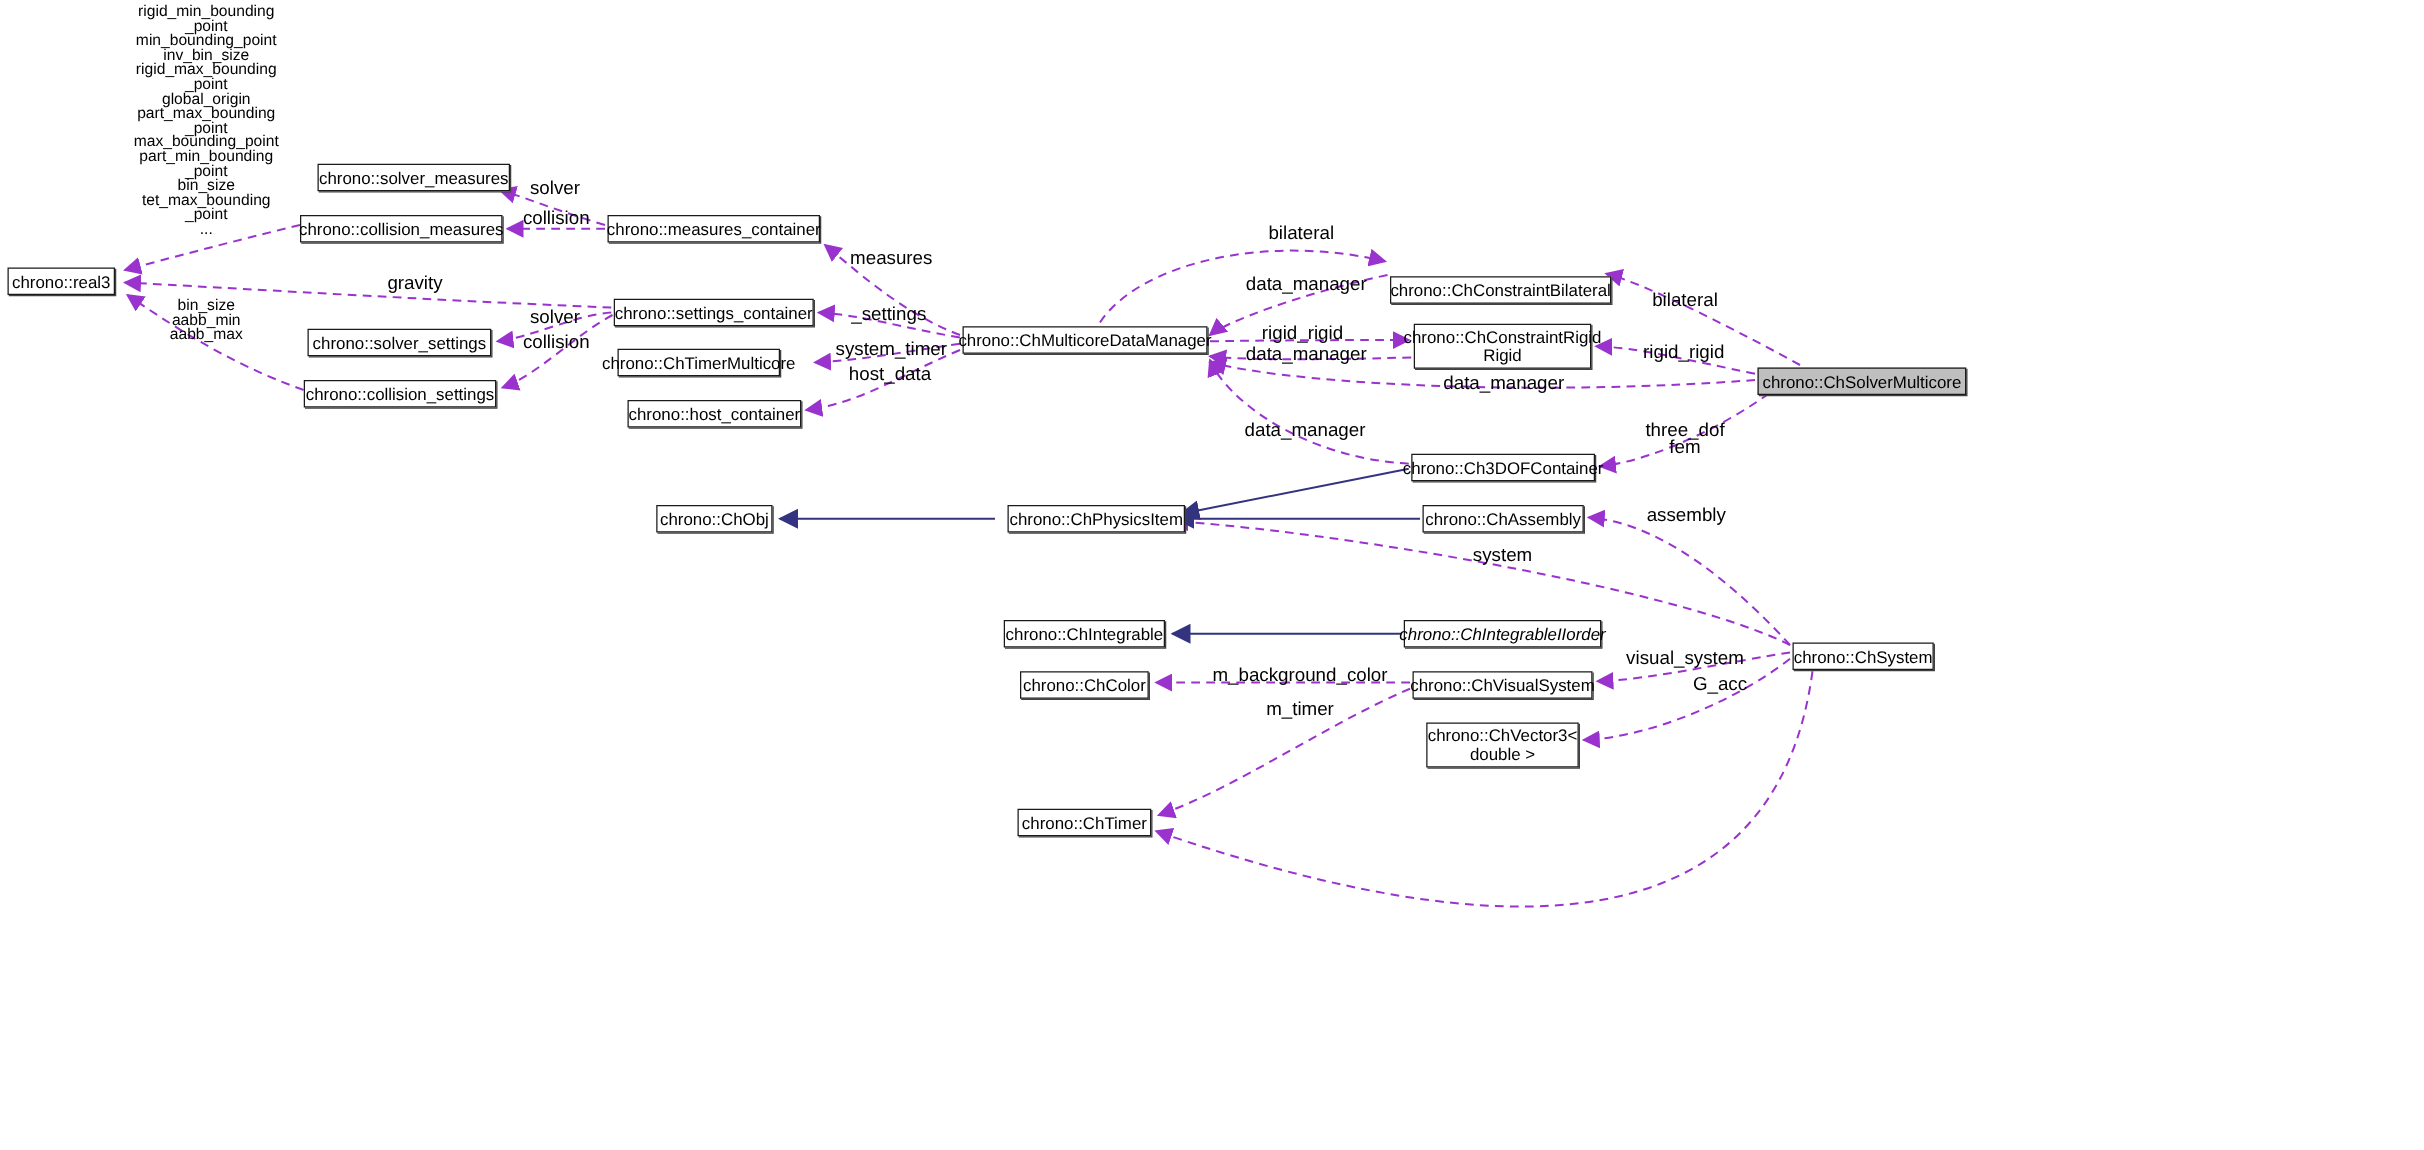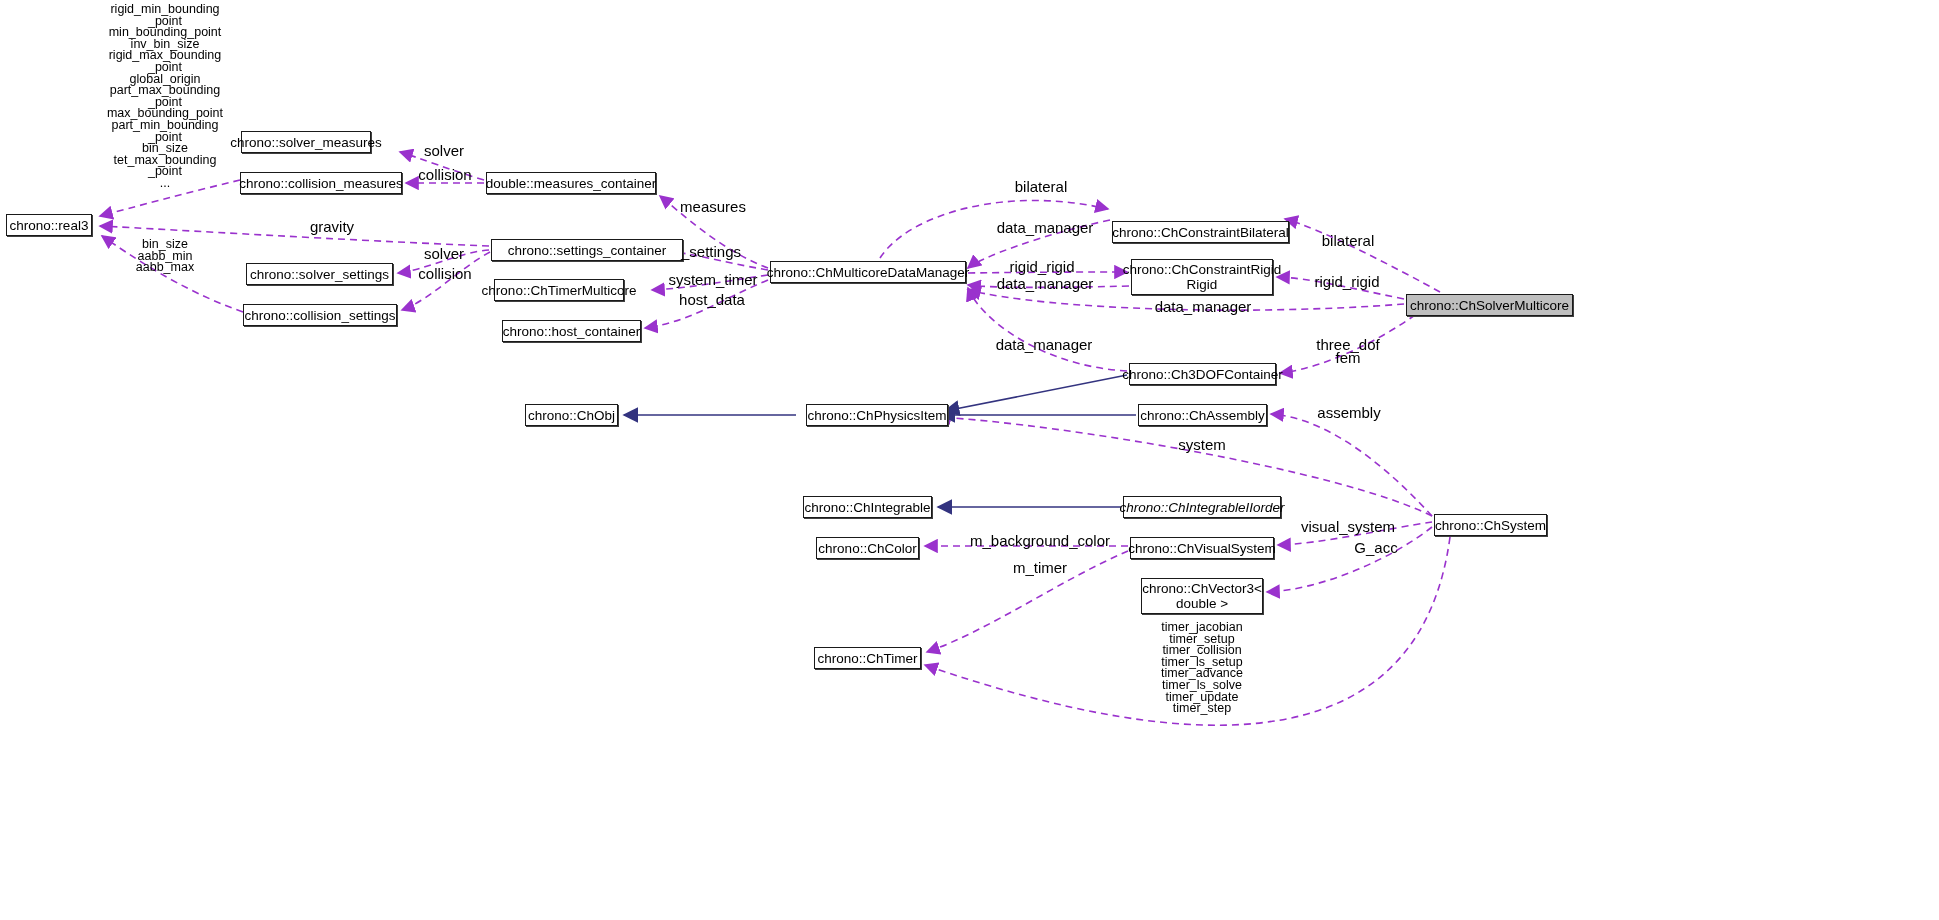--- a/index.html
+++ b/index.html
@@ -141,31 +141,31 @@
       <path d="M1136,415 L941,415"></path>
 
       <path d="M1127,375 L945,411"></path>
 
       <path d="M1121,507 L938,507"></path>
     </g>
   </svg>
 
   <div class="node" style="left:6px;top:214px;width:86px;height:22px;">chrono::real3</div>
 
-  <div class="node" style="left:241px;top:131px;width:130px;height:22px;">chrono::solver_measures</div>
+  <div class="node" style="left:254px;top:131px;width:154px;height:22px;">chrono::solver_measures</div>
 
   <div class="node" style="left:240px;top:172px;width:162px;height:22px;">chrono::collision_measures</div>
 
   <div class="node" style="left:246px;top:263px;width:147px;height:22px;">chrono::solver_settings</div>
 
   <div class="node" style="left:243px;top:304px;width:154px;height:22px;">chrono::collision_settings</div>
 
-  <div class="node" style="left:486px;top:172px;width:170px;height:22px;">double::measures_container</div>
-
-  <div class="node" style="left:491px;top:239px;width:192px;height:22px;">chrono::settings_container</div>
+  <div class="node" style="left:486px;top:172px;width:170px;height:22px;">chrono::measures_container</div>
+
+  <div class="node" style="left:491px;top:239px;width:160px;height:22px;">chrono::settings_container</div>
 
   <div class="node" style="left:494px;top:279px;width:130px;height:22px;">chrono::ChTimerMulticore</div>
 
   <div class="node" style="left:502px;top:320px;width:139px;height:22px;">chrono::host_container</div>
 
   <div class="node" style="left:770px;top:261px;width:196px;height:22px;">chrono::ChMulticoreDataManager</div>
 
   <div class="node" style="left:1112px;top:221px;width:177px;height:22px;">chrono::ChConstraintBilateral</div>
 
   <div class="node" style="left:1131px;top:259px;width:142px;height:36px;">chrono::ChConstraintRigid
@@ -234,22 +234,14 @@
 max_bounding_point
 part_min_bounding
 _point
 bin_size
 tet_max_bounding
 _point
 ...</div>
   <div class="field-list" style="left:165px;top:239px;">bin_size
 aabb_min
 aabb_max</div>
-  <div class="field-list" style="left:1202px;top:622px;">timer_jacobian
-timer_setup
-timer_collision
-timer_ls_setup
-timer_advance
-timer_ls_solve
-timer_update
-timer_step</div>
 
 </div>
 
 </body></html>

